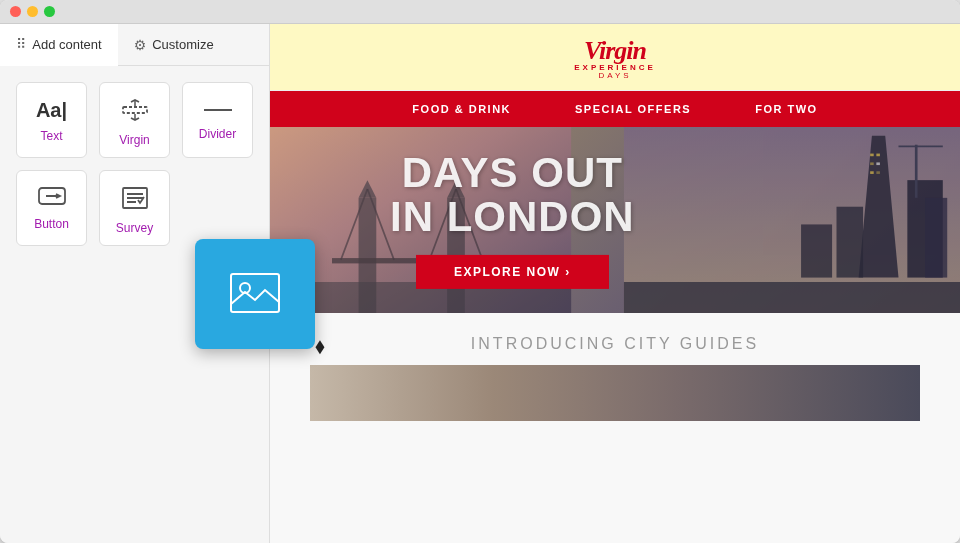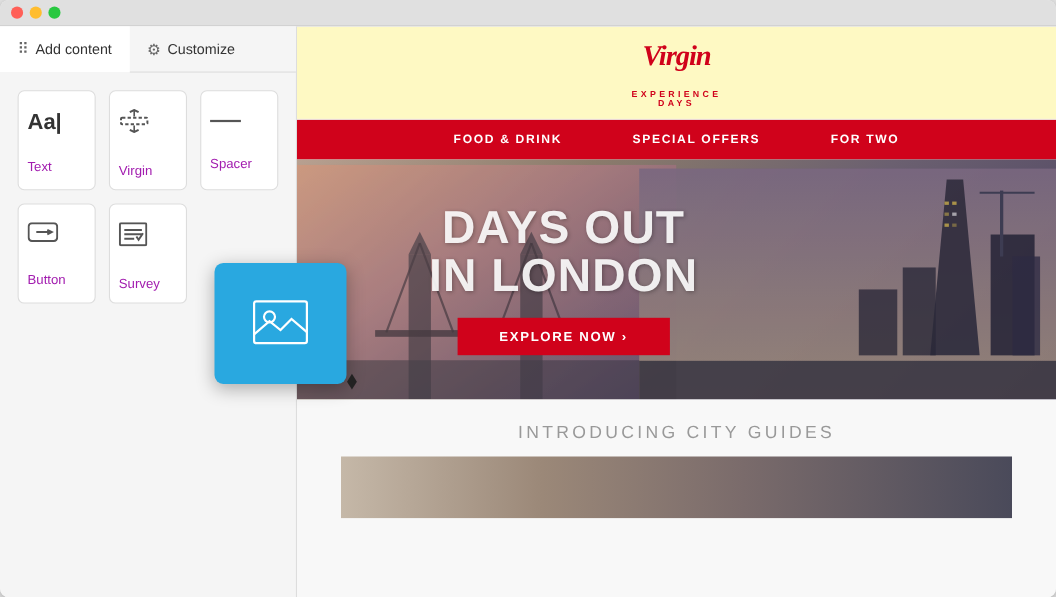--- a/index.html
+++ b/index.html
@@ -93,21 +93,22 @@
       padding: 16px;
     }
 
     .content-item {
       background: #fff;
       border: 1px solid #ddd;
       border-radius: 6px;
       padding: 16px 8px 10px;
       display: flex;
       flex-direction: column;
-      gap: 23px;
+      align-items: center;
+      gap: 8px;
       cursor: pointer;
       transition: border-color 0.15s;
     }
 
     .content-item .item-icon {
       font-size: 22px;
       color: #555;
       line-height: 1;
     }
 
@@ -193,28 +194,28 @@
       letter-spacing: -1px;
     }
 
     .logo-experience {
       font-size: 8px;
       letter-spacing: 3px;
       color: #d0021b;
       font-weight: bold;
       text-transform: uppercase;
       display: block;
-      margin-top: 18px;
+      margin-top: 0;
     }
 
     .logo-days {
       font-size: 8px;
       letter-spacing: 3px;
       color: #d0021b;
-      font-weight: bold;
+      font-weight: normal;
       text-transform: uppercase;
       display: block;
     }
 
     
     .email-nav {
       background: #d0021b;
       display: flex;
       justify-content: center;
       gap: 64px;
@@ -226,21 +227,21 @@
       font-size: 11px;
       font-weight: 700;
       letter-spacing: 1.5px;
       text-transform: uppercase;
       cursor: pointer;
     }
 
     
     .hero-section {
       position: relative;
-      height: 218px;
+      height: 186px;
       overflow: hidden;
       background: linear-gradient(135deg, #b8a090 0%, #8b7b6b 30%, #6b6070 60%, #4a4060 100%);
     }
 
     .hero-bg {
       position: absolute;
       inset: 0;
       display: flex;
     }
 
@@ -378,21 +379,21 @@
               <polyline points="10,19 14,21 18,19"></polyline>
             </svg>
           </div>
           <span class="item-label">Virgin</span>
         </div>
 
         <div class="content-item">
           <div class="item-icon">
             <div class="icon-divider"></div>
           </div>
-          <span class="item-label">Spacer</span>
+          <span class="item-label">Divider</span>
         </div>
 
         <div class="content-item">
           <div class="item-icon">
             <svg class="btn-icon" viewBox="0 0 28 18" fill="none" stroke="#555" stroke-width="1.8">
               <rect x="1" y="1" width="26" height="16" rx="3"></rect>
               <polyline points="18,7 22,9 18,11"></polyline>
               <line x1="8" y1="9" x2="22" y2="9"></line>
             </svg>
           </div>

